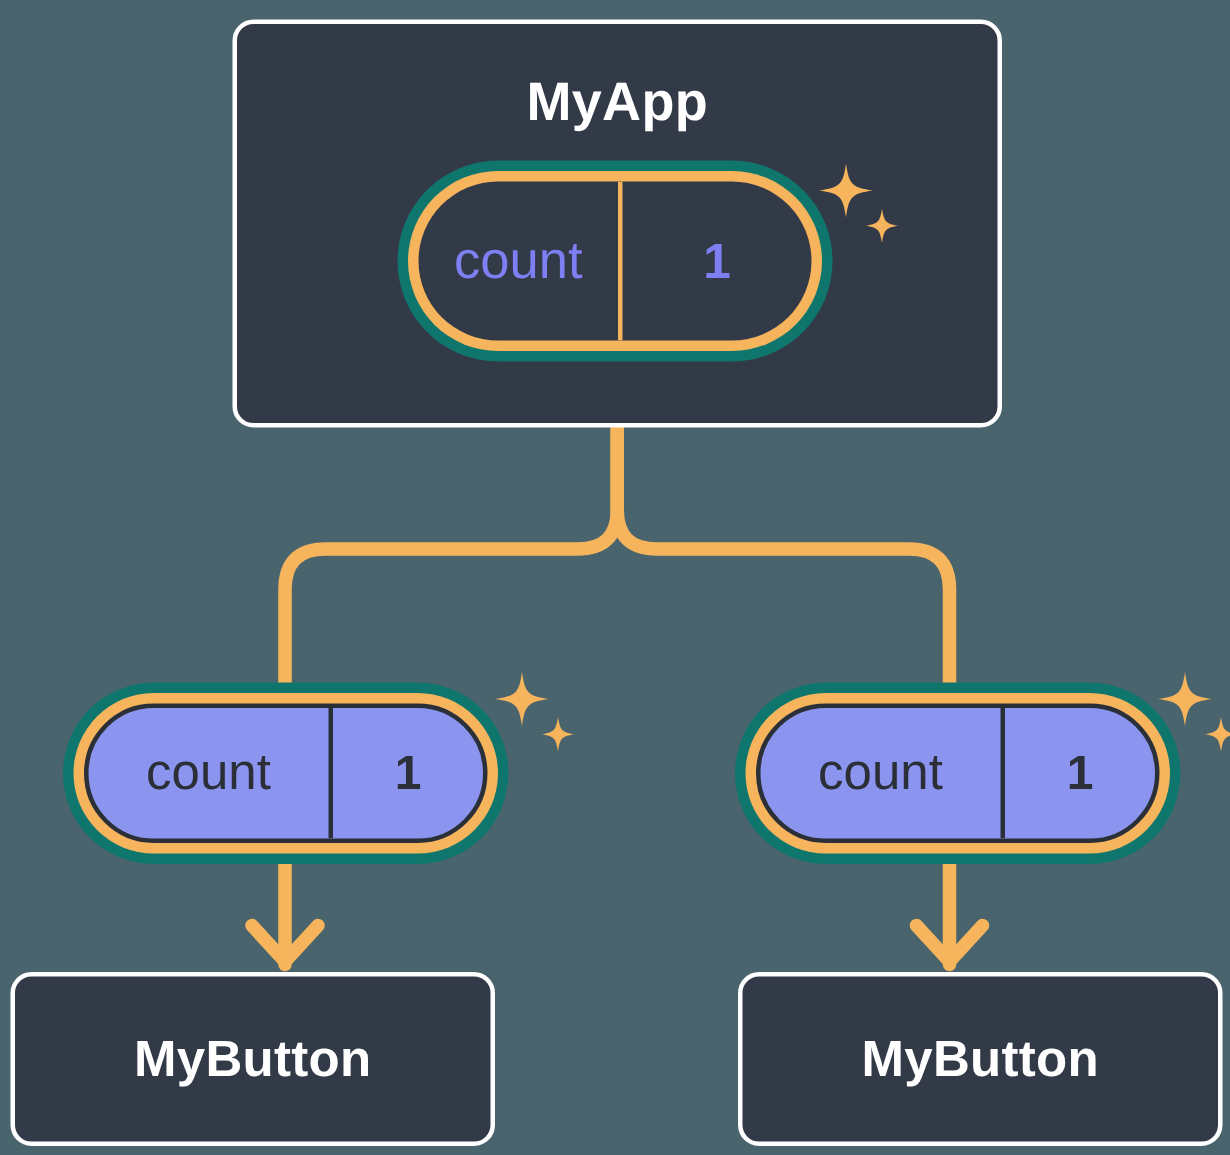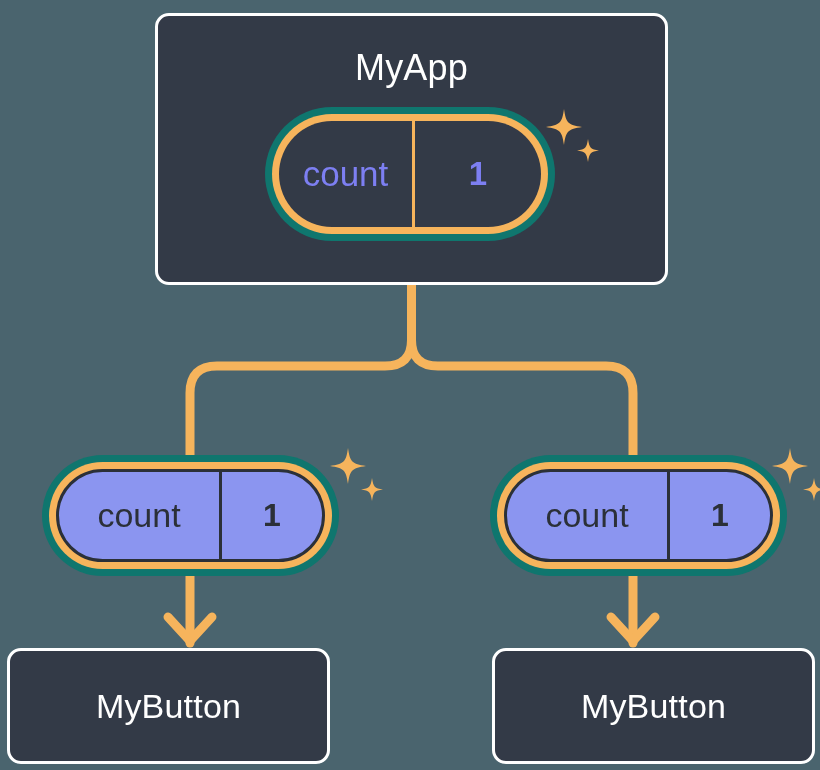--- a/index.html
+++ b/index.html
@@ -39,21 +39,21 @@
     background: #333a47;
     border: 3px solid #ffffff;
     border-radius: 14px;
     display: flex;
     flex-direction: column;
     align-items: center;
   }
   .card-title {
     color: #ffffff;
     font-size: 36px;
-    font-weight: 400;
+    font-weight: 700;
     letter-spacing: 0.2px;
     line-height: 1;
     white-space: nowrap;
   }
 
   #card-myapp {
     left: 155px;
     top: 13px;
     width: 513px;
     height: 272px;

